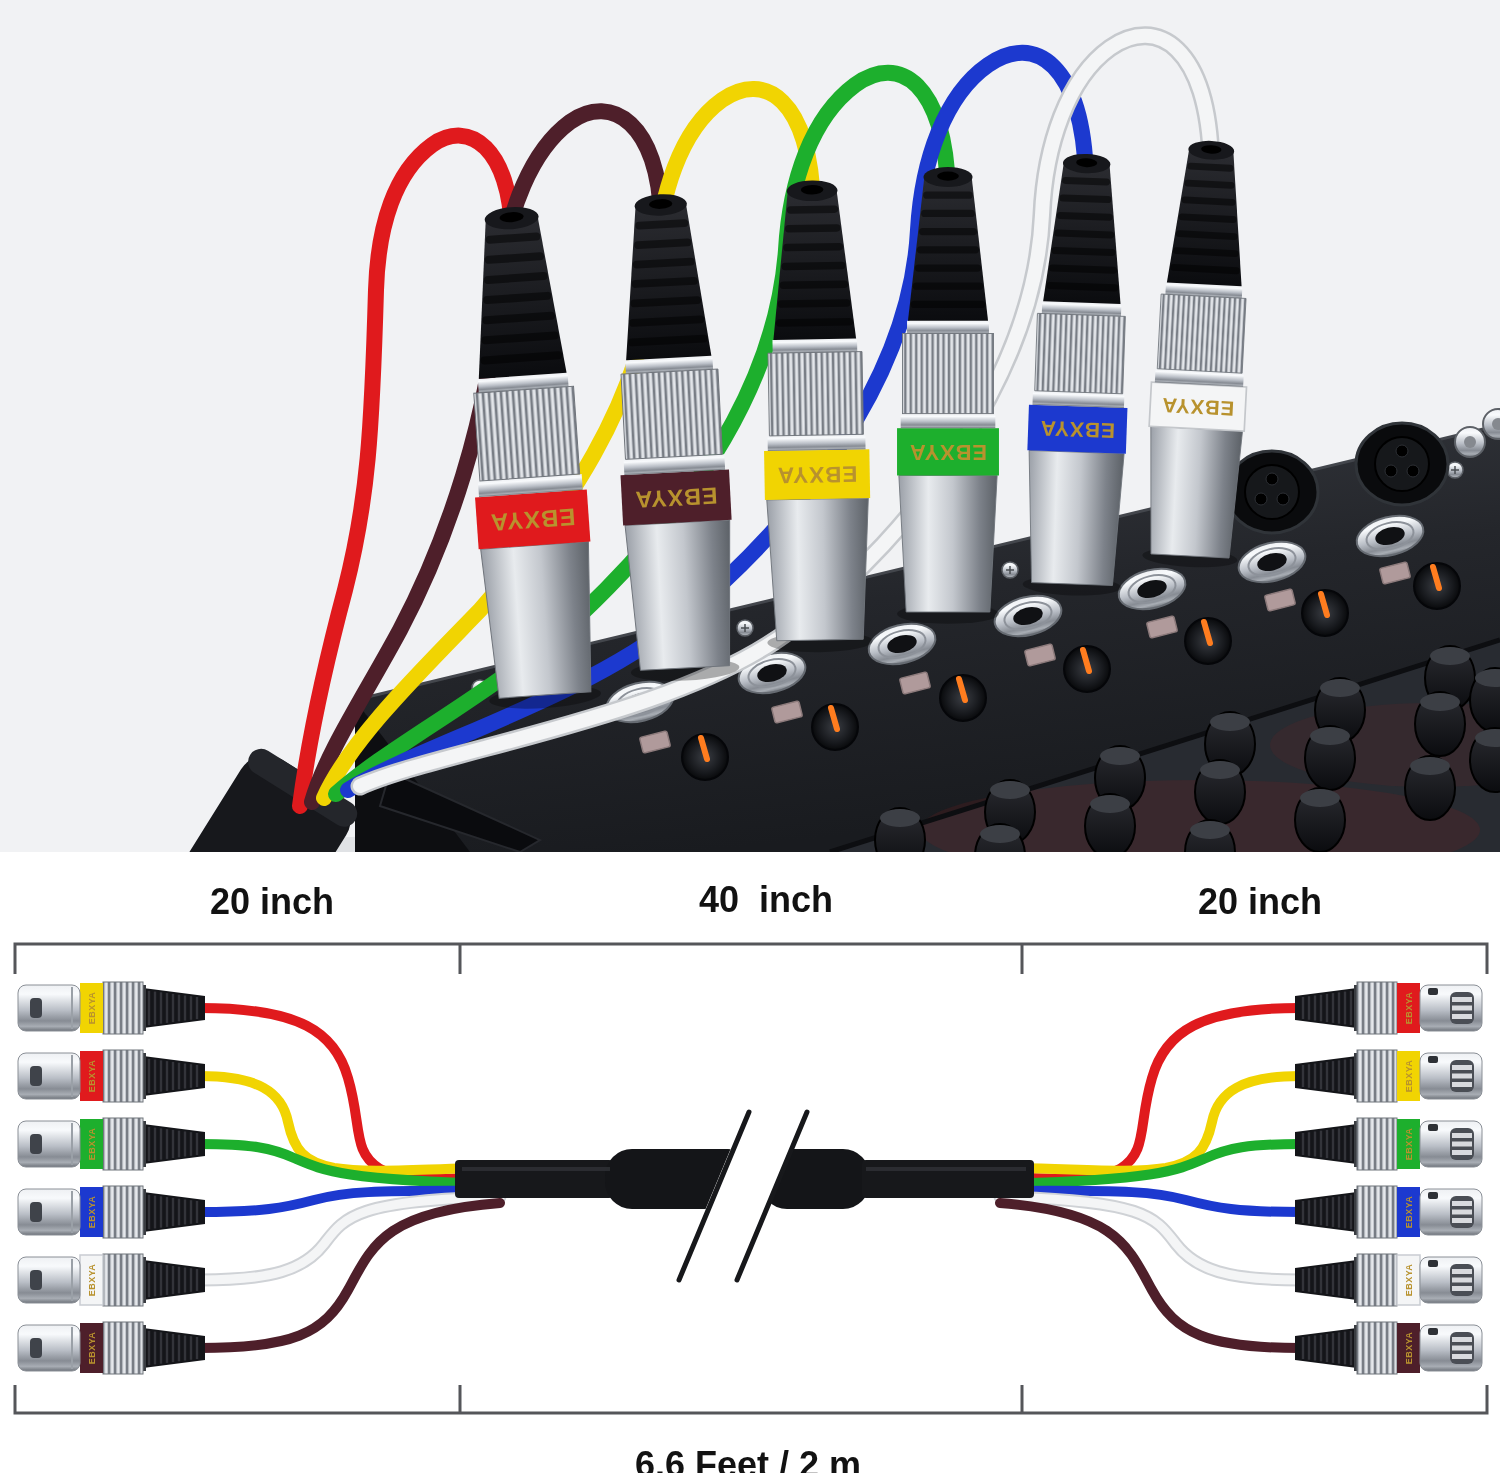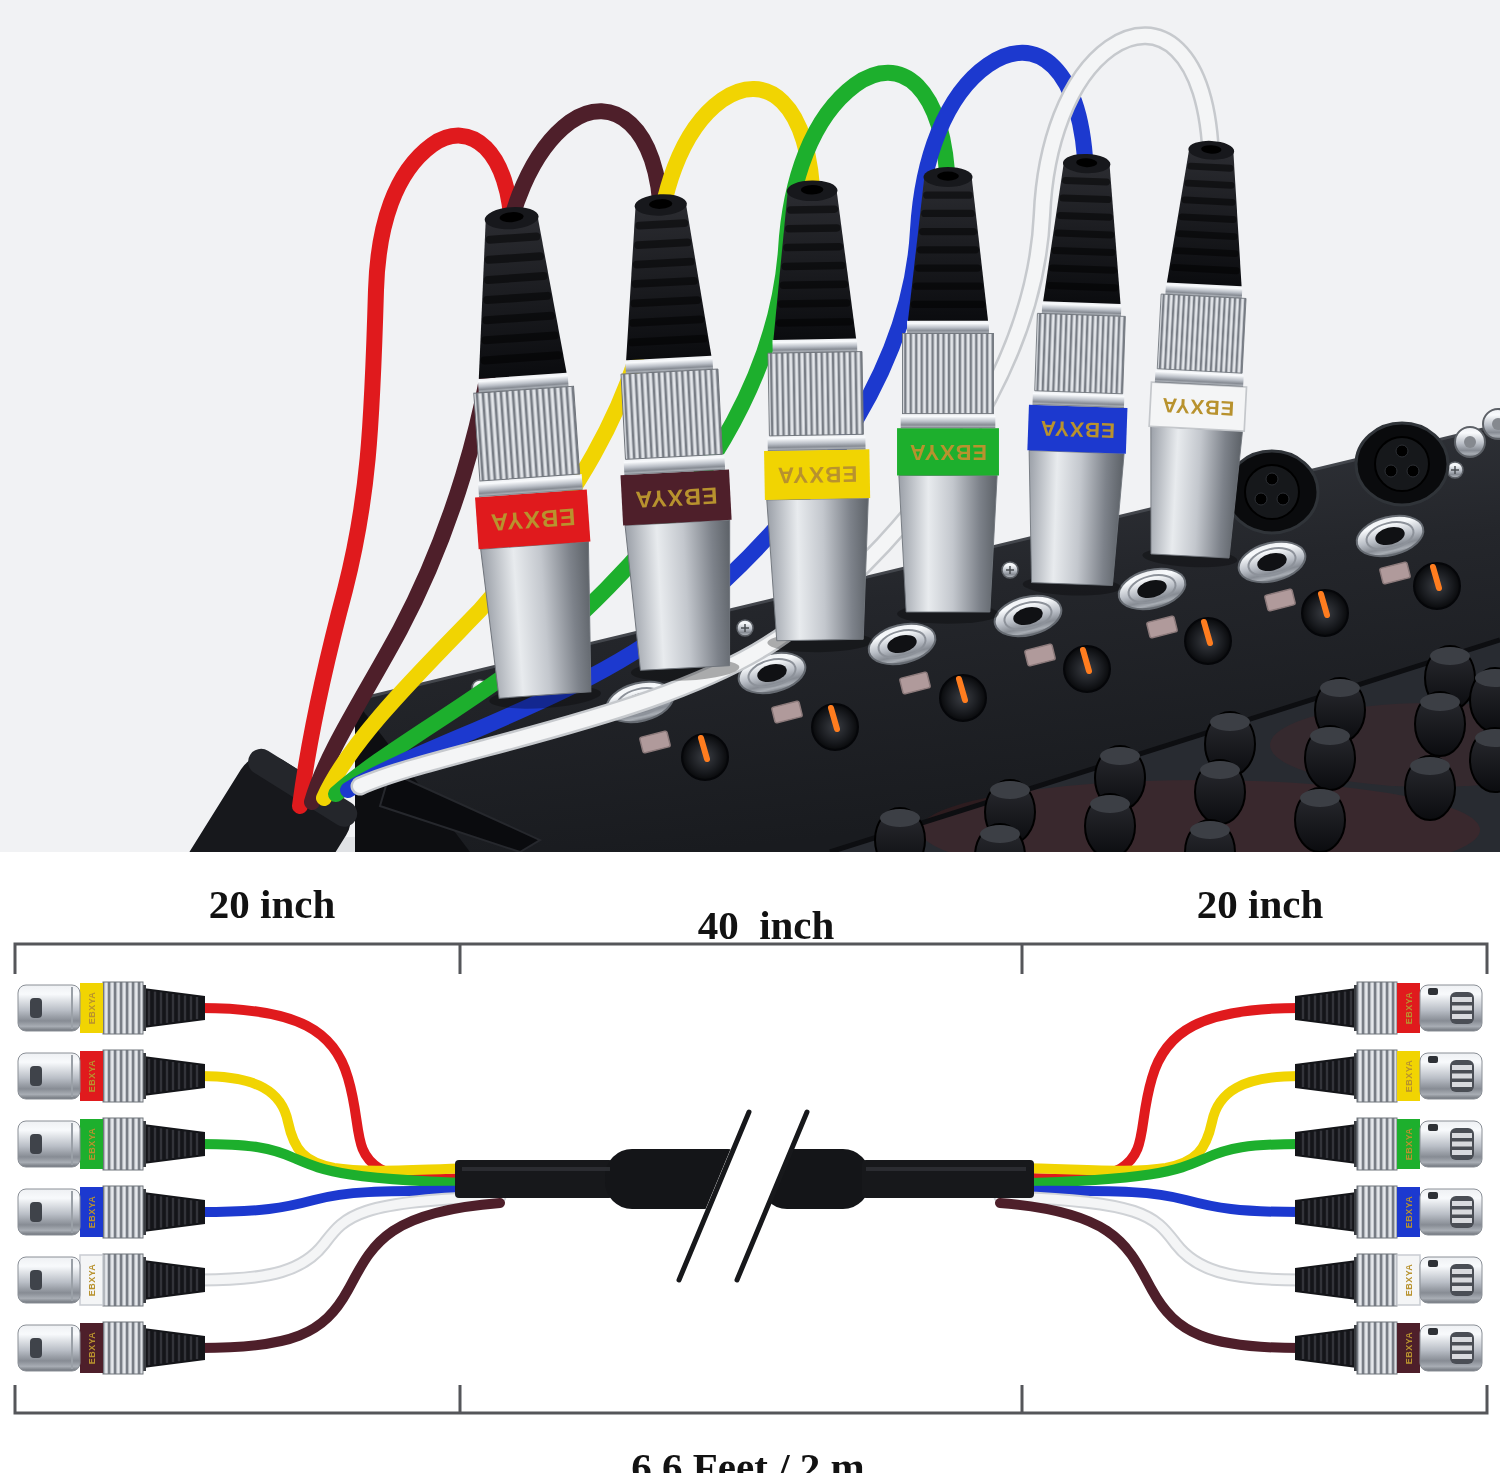--- a/index.html
+++ b/index.html
@@ -1,20 +1,20 @@
 <!DOCTYPE html>
 <html><head>
 <meta charset="utf-8">
 <style>
   html,body{margin:0;padding:0;background:#ffffff;}
   .stage{position:relative;width:1500px;height:1473px;background:#ffffff;overflow:hidden;
          font-family:"Liberation Sans",sans-serif;}
   #scene-holder{position:absolute;left:0;top:0;width:1500px;height:1473px;}
-  .dim-label{position:absolute;transform:translateX(-50%);font-weight:700;font-size:41px;
-             color:#121212;white-space:pre;line-height:1.05;font-family:Liberation Serif, serif;}
+  .dim-label{position:absolute;transform:translateX(-50%);font-weight:700;font-size:36px;
+             color:#121212;white-space:pre;line-height:1.05;}
 </style>
 </head>
 <body>
 
 <div class="stage">
   <div id="scene-holder"><svg width="1500" height="1473" viewBox="0 0 1500 1473" xmlns="http://www.w3.org/2000/svg">
         <defs>
 <clipPath id="photoClip">
             <rect x="0" y="0" width="1500" height="852"></rect>
           </clipPath>
@@ -653,16 +653,16 @@
  <rect x="1428" y="1328" width="10" height="7" rx="2" fill="#2e3136"></rect>
  <rect x="1450" y="1332" width="24" height="32" rx="6" fill="#4a4e55"></rect>
  <rect x="1452" y="1337" width="20" height="5" fill="#d8dade"></rect>
  <rect x="1452" y="1345.5" width="20" height="5" fill="#d8dade"></rect>
  <rect x="1452" y="1354" width="20" height="5" fill="#d8dade"></rect>
  </g>
         </g>
       </svg></div>
 
   <div class="dim-label" style="left:272px;top:883px;">20 inch</div>
-  <div class="dim-label" style="left:766px;top:904px;">40  inch</div>
+  <div class="dim-label" style="left:766px;top:881px;">40  inch</div>
   <div class="dim-label" style="left:1260px;top:883px;">20 inch</div>
   <div class="dim-label" style="left:748px;top:1434px;margin-top:12px;">6.6 Feet / 2 m</div>
 </div>
 
 </body></html>

